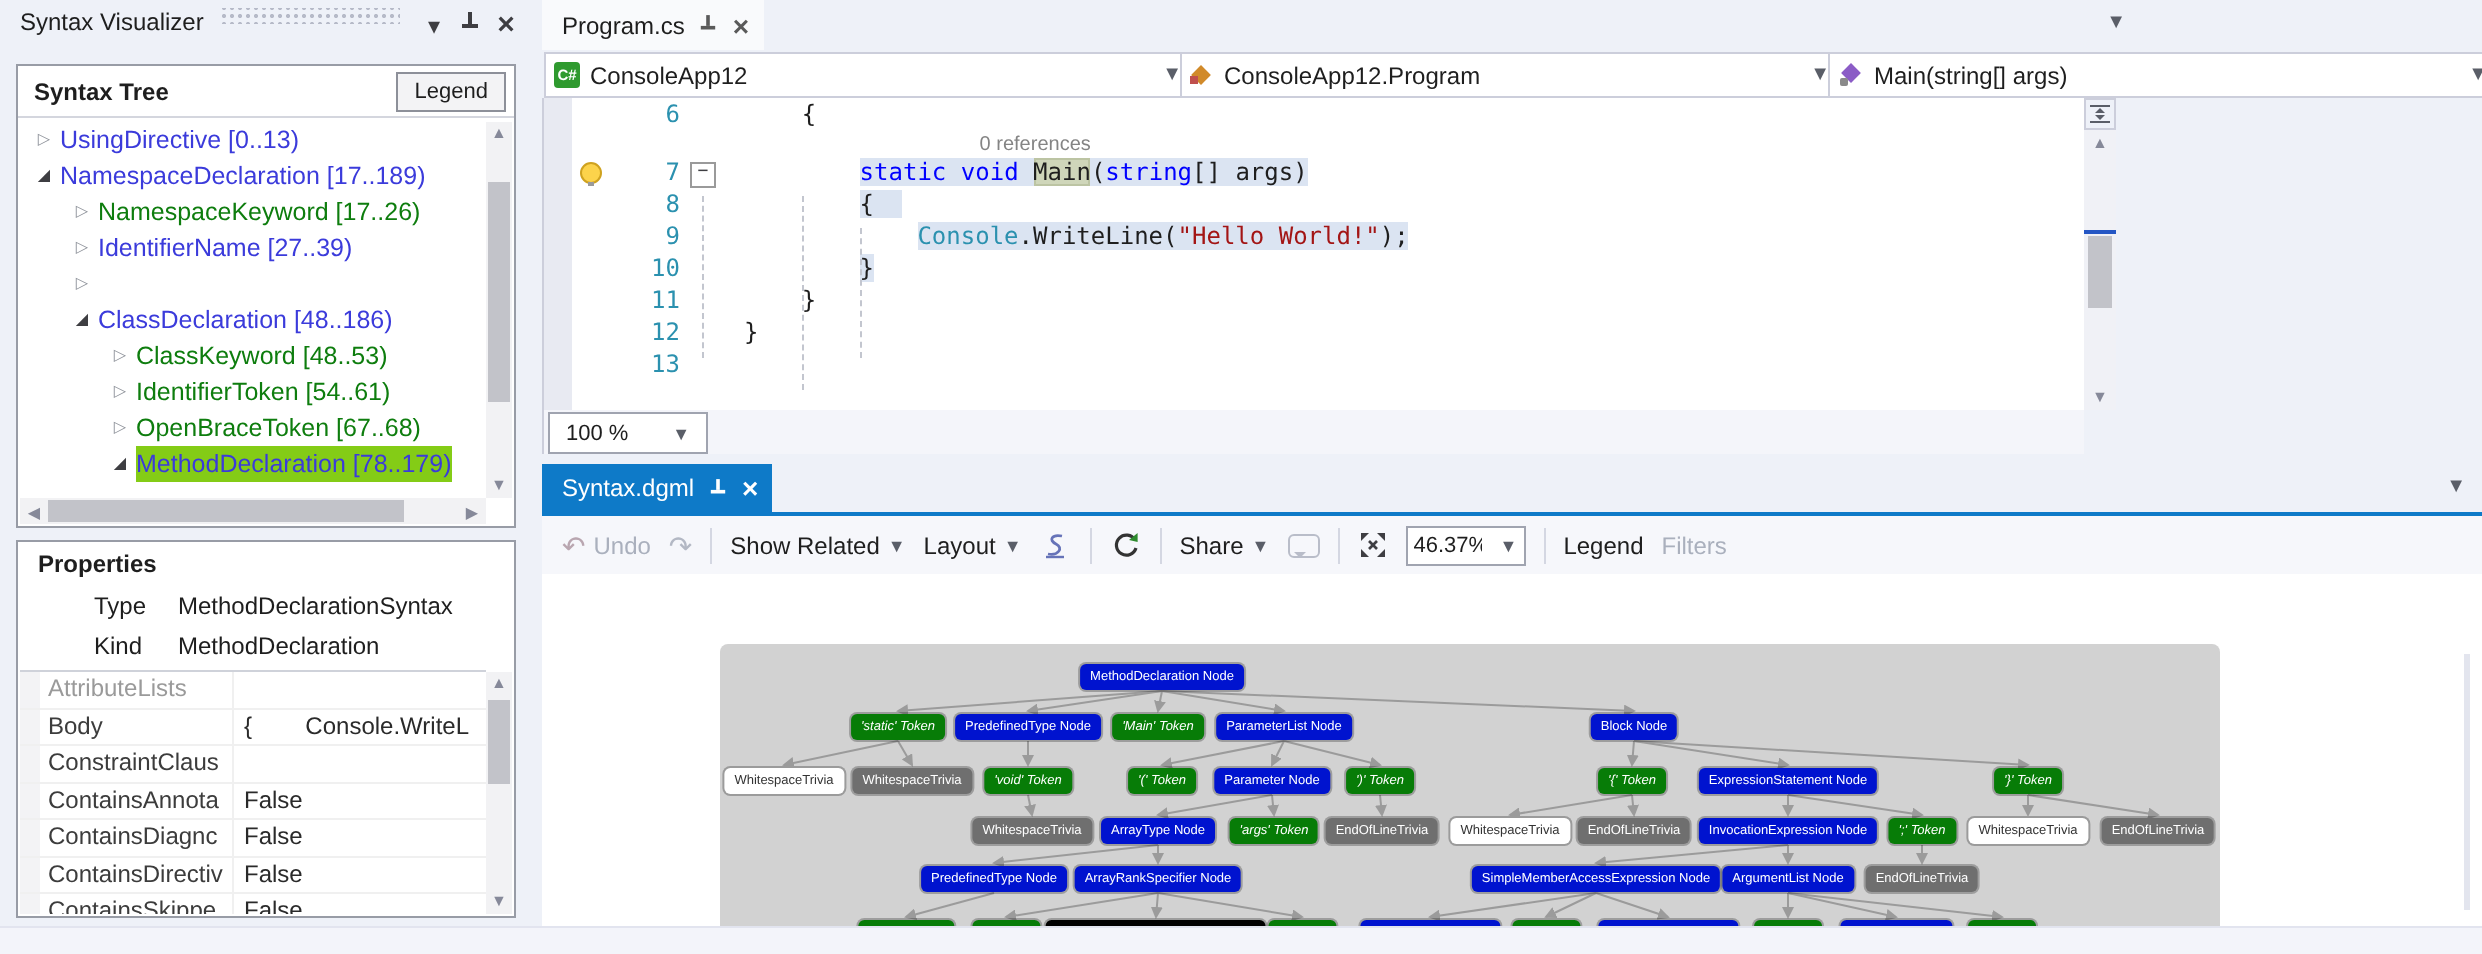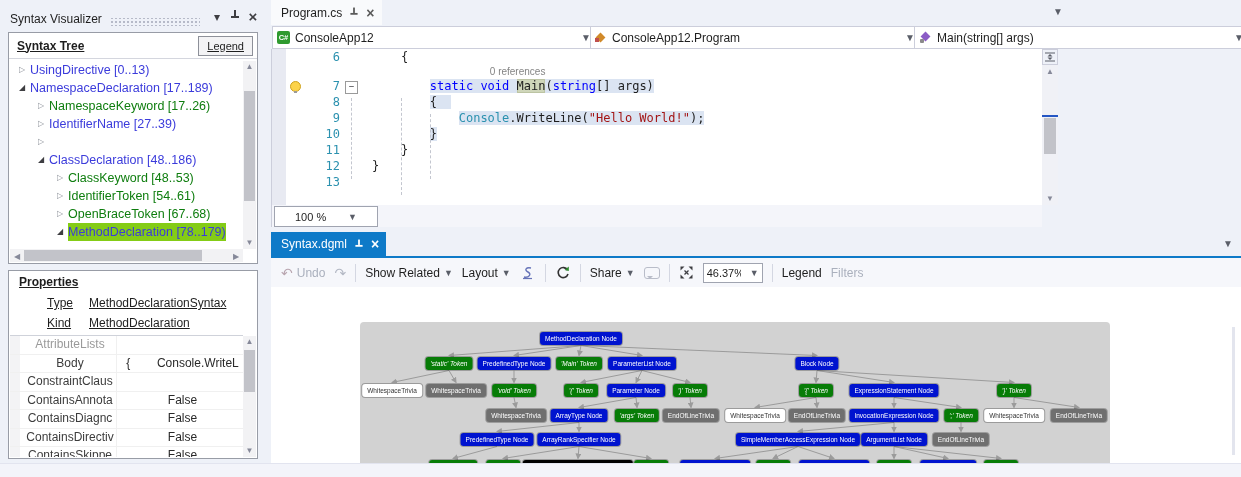--- a/index.html
+++ b/index.html
@@ -1,28 +1,28 @@
 <!DOCTYPE html>
 <html><head>
 <meta charset="utf-8">
 <style>
   html,body{margin:0;padding:0;}
   body{width:1241px;height:477px;overflow:hidden;font-family:"Liberation Sans",sans-serif;background:#eef1f8;color:#1e1e1e;}
   #app{position:relative;width:1241px;height:477px;}
   
   #left{position:absolute;left:0;top:0;width:264px;height:463px;}
-  .tw-head{position:absolute;left:4px;top:4px;right:2px;height:22px;display:flex;align-items:flex-end;}
+  .tw-head{position:absolute;left:4px;top:4px;right:2px;height:22px;display:flex;align-items:flex-start;}
   .tw-title{font-size:12px;padding-left:6px;white-space:nowrap;}
   .tw-dots{flex:1;height:8px;margin:0 8px;background-image:radial-gradient(#b6bac8 1px,transparent 1.1px);background-size:4px 4px;background-position:0 2px;}
   .tw-btn{width:18px;text-align:center;color:#3e3e42;font-size:12px;cursor:default;line-height:18px;}
   .close-x{font-size:15px;font-weight:bold;}
   .pin{display:inline-block;width:10px;height:11px;position:relative;}
   .pin::before{content:"";position:absolute;left:4px;top:0;width:2px;height:6px;background:currentColor;box-shadow:0 8px 0 -3px currentColor;}
   .pin::after{content:"";position:absolute;left:1px;top:6px;width:8px;height:2px;background:currentColor;}
-  .box{position:absolute;left:8px;width:248px;background:#fff;border:1px solid #989ca6;text-decoration:underline;}
+  .box{position:absolute;left:8px;width:248px;background:#fff;border:1px solid #989ca6;}
   .tree-box{top:32px;height:230px;}
   .box-head{height:25px;border-bottom:1px solid #d4d6de;display:flex;align-items:center;padding:0 4px 0 8px;}
   .box-head b{flex:1;font-size:12px;}
   .legend-btn{font-family:inherit;font-size:11px;height:20px;padding:0 8px;background:#f3f3f5;border:1px solid #8d9099;color:#1e1e1e;}
   .tree{position:absolute;left:1px;top:28px;right:14px;bottom:14px;overflow:hidden;font-size:12.5px;}
   .titem{height:18px;line-height:18px;white-space:nowrap;display:flex;align-items:center;}
   .titem .arrow{width:12px;text-align:center;font-size:8px;margin-right:2px;flex:none;}
   .arrow.c{color:#8f939b;}
   .arrow.e{color:#3e3e42;}
   .titem.sel .lbl{background:#84cc16;}
@@ -33,21 +33,21 @@
   .sb .thumb{position:absolute;background:#c2c3c9;}
   .sb .arr{position:absolute;color:#868999;font-size:8px;line-height:12px;width:100%;text-align:center;}
   .sbv{width:13px;}
   .sbh{height:13px;}
   
   .props-box{top:270px;height:187px;}
   .props-head{height:22px;line-height:22px;padding-left:10px;font-size:12px;font-weight:bold;}
   .kv{height:20px;line-height:20px;font-size:12px;display:flex;}
   .kv .k{width:42px;margin-left:38px;}
   .kv .v{flex:1;}
-  .pgrid{position:absolute;left:1px;right:14px;top:64px;bottom:1px;border-top:1px solid #cfd2da;overflow:hidden;text-align:center;}
+  .pgrid{position:absolute;left:1px;right:14px;top:64px;bottom:1px;border-top:1px solid #cfd2da;overflow:hidden;}
   .prow{height:17.5px;line-height:17.5px;font-size:12px;display:flex;border-bottom:1px solid #f0f0f0;}
   .prow .gut{width:10px;background:#f3f3f5;flex:none;}
   .prow .pn{width:92px;padding-left:4px;overflow:hidden;white-space:nowrap;color:#3c3c3c;flex:none;border-right:1px solid #f0f0f0;}
   .prow .pn.dim{color:#9a9a9a;}
   .prow .pv{flex:1;padding-left:5px;overflow:hidden;white-space:pre;color:#2a2a2a;}
   
   #editor{position:absolute;left:271px;top:0;width:800px;height:232px;}
   .tabrow{position:absolute;left:0;top:0;right:0;height:25px;display:flex;align-items:flex-end;}
   .tab{height:25px;display:flex;align-items:center;padding:0 7px 0 10px;font-size:12px;gap:7px;}
   .tab.light{background:#f9fafc;color:#1e1e1e;}
@@ -77,21 +77,21 @@
   .c-t{color:#2b91af;}
   .c-s{color:#a31515;}
   .c-lens{color:#848484;font-family:"Liberation Sans",sans-serif;font-size:10px;}
   .c-sel{background:#dbe4f2;}
   .c-sym{background:#cfd6ba;box-shadow:0 0 0 1px #bcc4a3 inset;}
   .foldbox{position:absolute;left:5px;top:3px;width:11px;height:11px;border:1px solid #9a9a9a;background:#fff;font-size:9px;line-height:9px;color:#3e3e42;}
   .bulb{position:absolute;left:4px;top:3px;width:9px;height:9px;border-radius:50%;background:#fcd34b;border:1px solid #cfa21f;}
   .bulb::after{content:"";position:absolute;left:2.5px;top:9px;width:3px;height:2px;background:#9a9a9a;}
   .guide{position:absolute;border-left:1px dashed #c3c6cf;width:0;}
   #zoomrow{position:absolute;left:0;right:29px;bottom:5px;height:22px;background:#f4f5fa;border-left:1px solid #cccedb;}
-  #zoombox{position:absolute;left:2px;top:1px;width:62px;height:19px;background:#fff;border:1px solid #a0a4b0;font-size:11px;display:flex;align-items:center;padding:0 20px;}
+  #zoombox{position:absolute;left:2px;top:1px;width:62px;height:19px;background:#fff;border:1px solid #a0a4b0;font-size:11px;display:flex;align-items:center;padding:0 8px;}
   #zoombox .caret{margin-left:auto;color:#5a5e68;font-size:9px;}
   #esb{position:absolute;right:13px;top:49px;width:16px;bottom:27px;background:#f0f1f6;}
   #esb .split{position:absolute;left:0;top:-0px;width:16px;height:16px;background:#eef1f8;border:1px solid #cccedb;box-sizing:border-box;}
   #esb .arr{position:absolute;width:100%;text-align:center;color:#868999;font-size:8px;}
   #esb .mark{position:absolute;left:0;width:100%;height:2px;background:#2456c4;}
   #esb .thumb{position:absolute;left:2px;width:12px;background:#c2c3c9;}
   
   #dgml{position:absolute;left:271px;top:232px;width:970px;height:231px;}
   #dgml .tabrow{height:24px;}
   .tab.blue{background:#0e7ac8;color:#fff;height:24px;}

